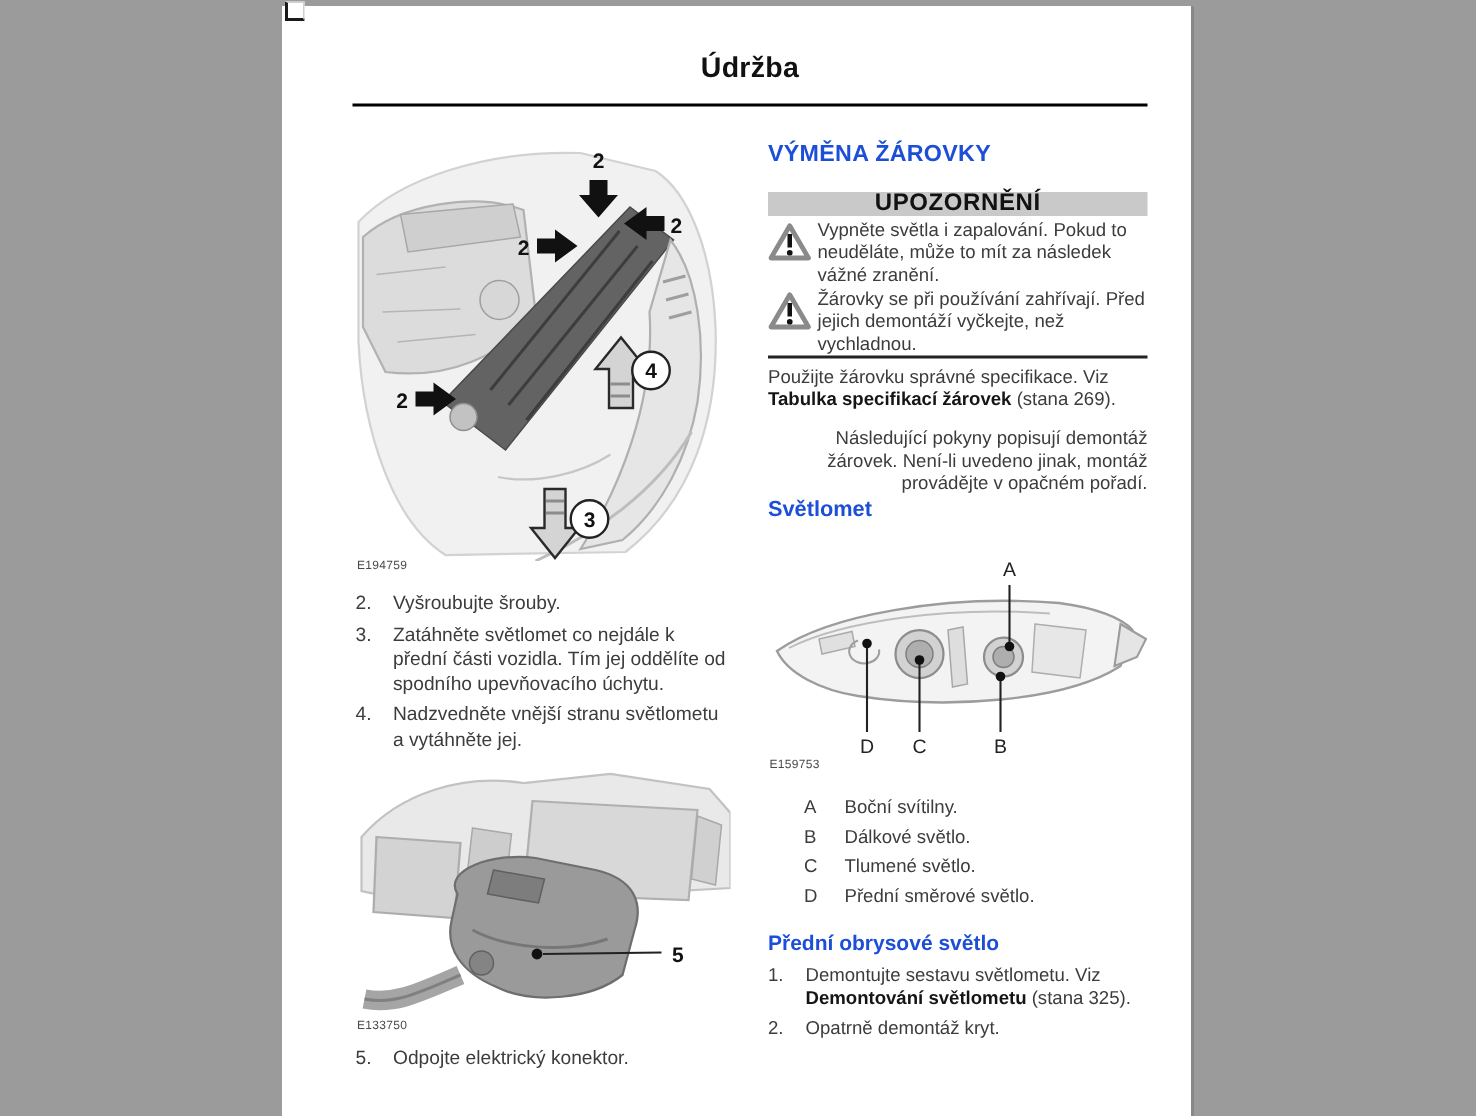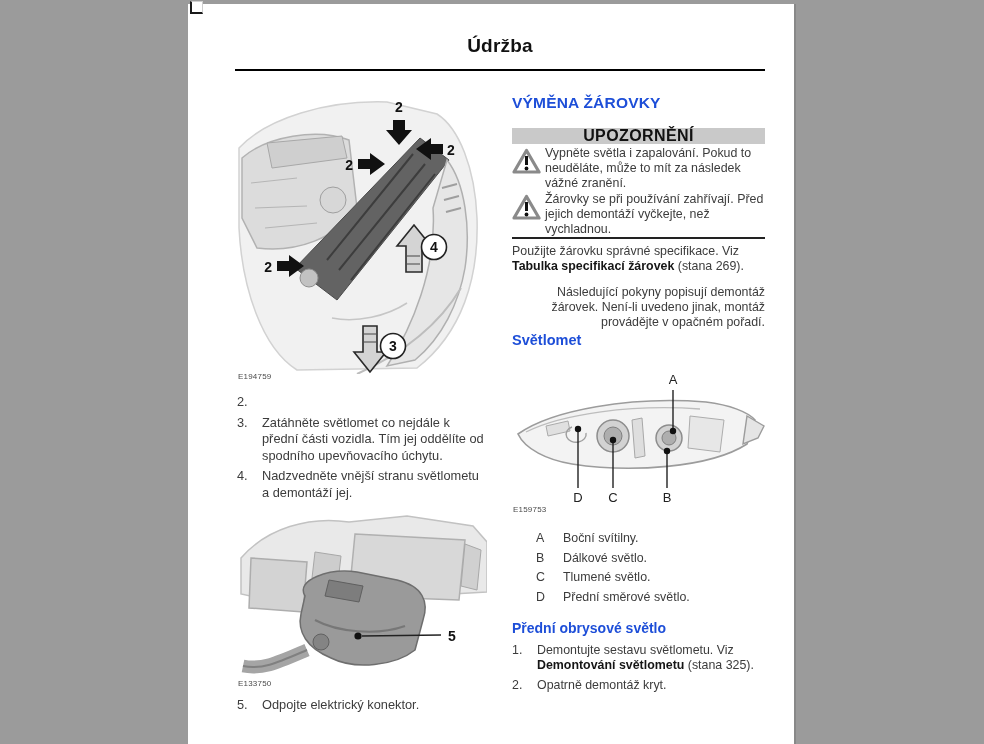--- a/index.html
+++ b/index.html
@@ -110,28 +110,29 @@
       <path d="M126 238 h14 v26 h9 l-16 20 l-16 -20 h9 z" fill="#d4d4d4" stroke="#2a2a2a" stroke-width="1.6"></path>
       <path d="M127 246 h12 M127 254 h12" stroke="#8c8c8c" stroke-width="2"></path>
       <circle cx="156" cy="258" r="12.5" fill="#fff" stroke="#222" stroke-width="1.6"></circle>
       <text class="svg-num" x="156" y="263" text-anchor="middle">3</text>
     </svg>
     <div class="fig-caption" style="top:368px;">E194759</div>
 
     <ol class="steps" style="top:390px;">
       <li class="step">
         <span class="num">2.</span>
+        <span class="txt">Vyšroubujte šrouby.</span>
       </li>
       <li class="step">
         <span class="num">3.</span>
         <span class="txt">Zatáhněte světlomet co nejdále k přední části vozidla. Tím jej oddělíte od spodního upevňovacího úchytu.</span>
       </li>
       <li class="step">
         <span class="num">4.</span>
-        <span class="txt">Nadzvedněte vnější stranu světlometu a demontáží jej.</span>
+        <span class="txt">Nadzvedněte vnější stranu světlometu a vytáhněte jej.</span>
       </li>
     </ol>
 
     <svg class="fig" style="top:496px;" width="250" height="178" viewBox="0 0 250 178">
       <path d="M4 58 C 30 28 72 16 112 22 L 170 16 L 236 26 L 250 42 L 250 92 L 180 96 L 60 106 L 4 94 Z" fill="#e9e9e9" stroke="#c2c2c2" stroke-width="1.5"></path>
       <path d="M118 34 L 228 40 L 222 100 L 112 96 Z" fill="#d8d8d8" stroke="#b0b0b0" stroke-width="1.5"></path>
       <path d="M14 58 L 70 62 L 66 112 L 12 108 Z" fill="#d3d3d3" stroke="#adadad" stroke-width="1.5"></path>
       <path d="M78 52 l 26 4 l -3 26 l -26 -4 z" fill="#cdcdcd" stroke="#a8a8a8"></path>
       <path d="M228 44 l 16 6 l -4 40 l -16 -4 z" fill="#d0d0d0" stroke="#a8a8a8"></path>
 

